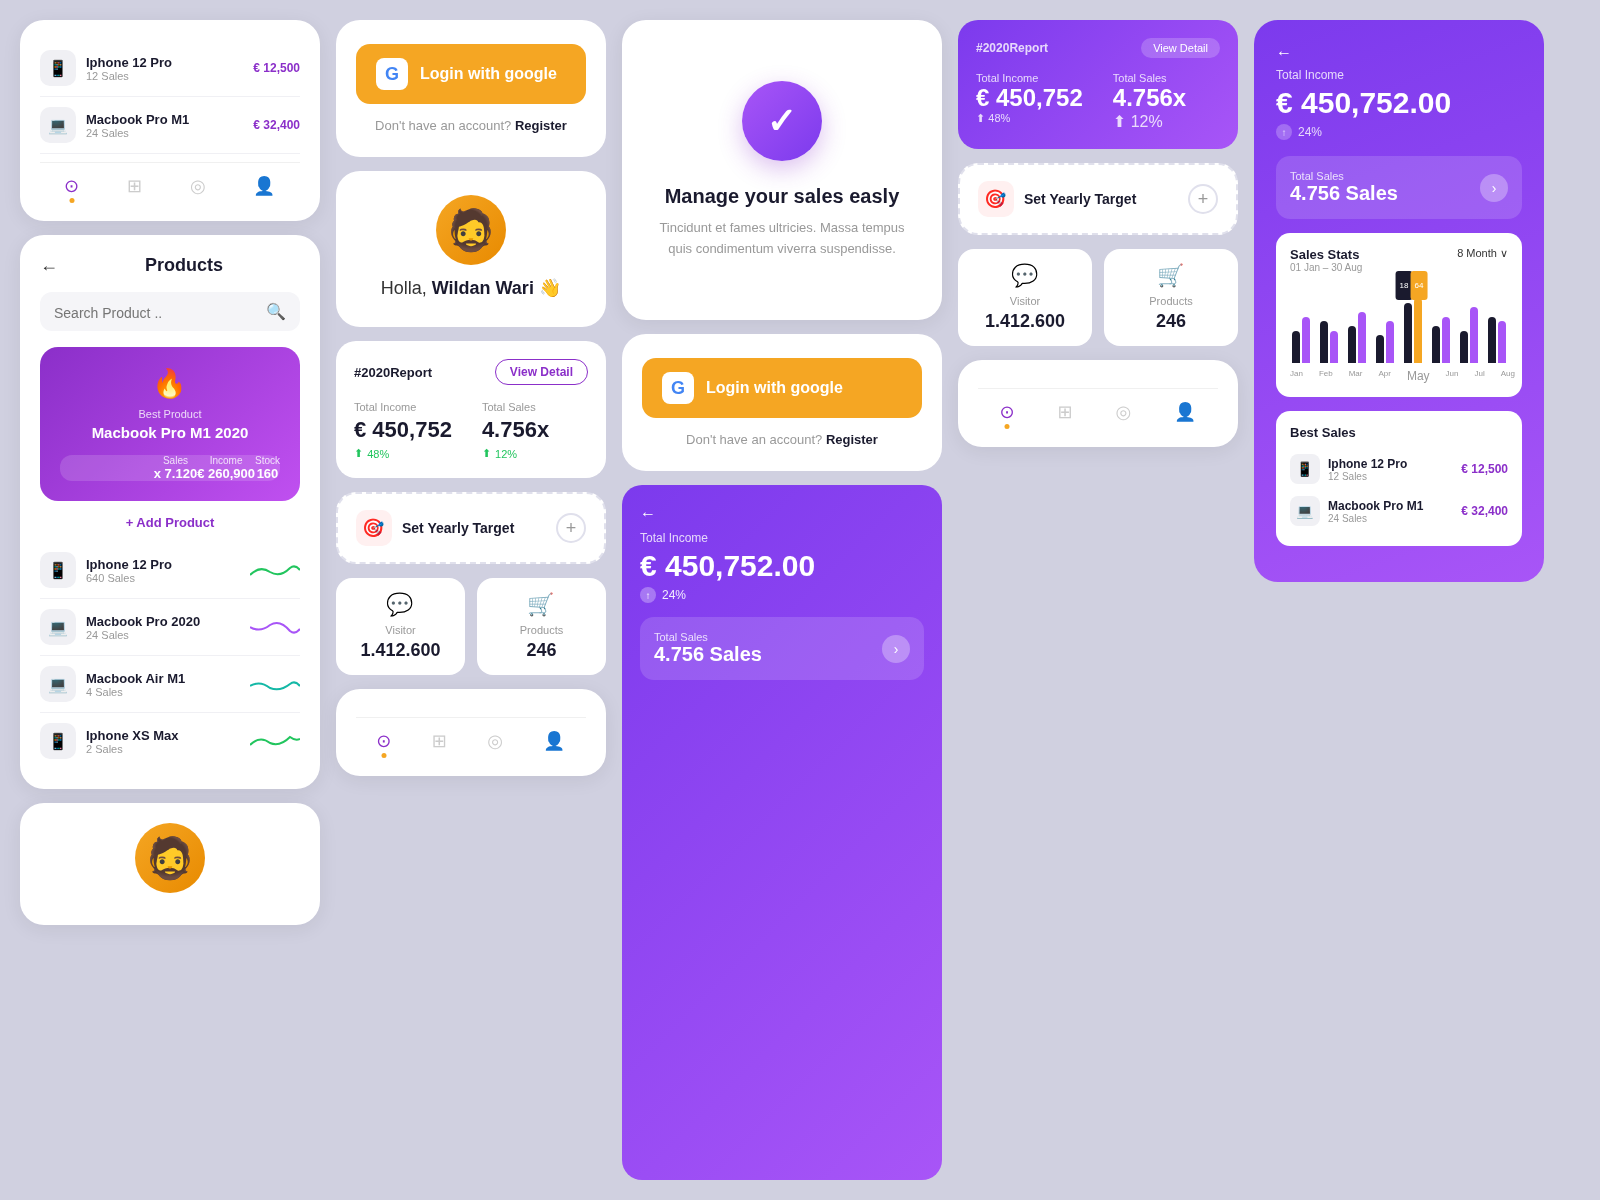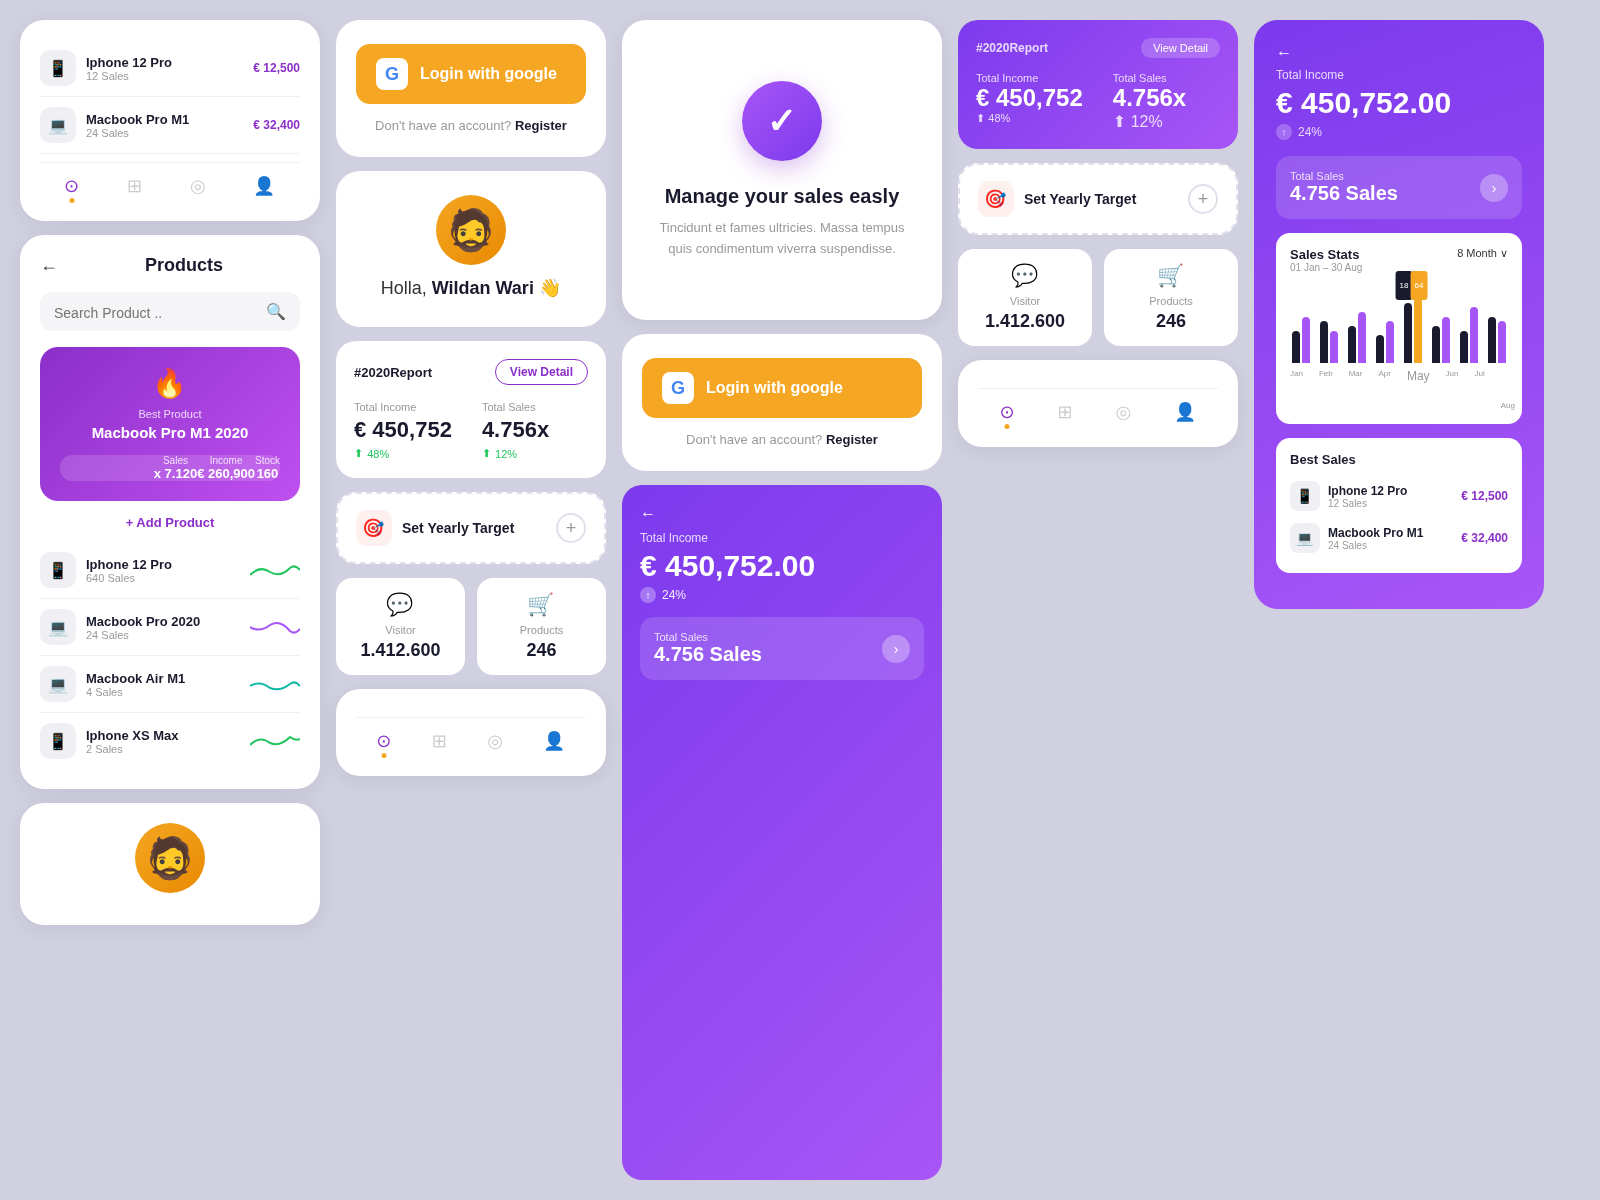--- a/index.html
+++ b/index.html
@@ -964,21 +964,21 @@
           </div>
         <div style="display:flex;gap:16px;margin-top:6px;" id="chart-labels-container">
 
         <div class="fpc-label-x" style="flex: 1 1 0%; text-align: center; font-size: 8px; color: rgb(153, 153, 153);">Jan</div>
             <div class="fpc-label-x" style="flex: 1 1 0%; text-align: center; font-size: 8px; color: rgb(153, 153, 153);">Feb</div>
             <div class="fpc-label-x" style="flex: 1 1 0%; text-align: center; font-size: 8px; color: rgb(153, 153, 153);">Mar</div>
             <div class="fpc-label-x" style="flex: 1 1 0%; text-align: center; font-size: 8px; color: rgb(153, 153, 153);">Apr</div>
             <div class="fpc-label-x" style="flex: 1 1 0%; text-align: left; font-size: 12px; color: rgb(153, 153, 153);">May</div>
             <div class="fpc-label-x" style="flex: 1 1 0%; text-align: center; font-size: 8px; color: rgb(153, 153, 153);">Jun</div>
             <div class="fpc-label-x" style="flex: 1 1 0%; text-align: center; font-size: 8px; color: rgb(153, 153, 153);">Jul</div>
-            <div class="fpc-label-x" style="flex: 1 1 0%; text-align: center; font-size: 8px; color: rgb(153, 153, 153); margin-top: 32px;">Aug</div>
+            <div class="fpc-label-x" style="flex: 1 1 0%; text-align: center; font-size: 8px; color: rgb(153, 153, 153);">Aug</div>
           </div>
       </div>
 
       <div class="fpc-chart-area fpc-best-sales">
         <div class="fpc-best-sales-title">Best Sales</div>
         <div class="small-product-item">
           <div class="small-product-icon">📱</div>
           <div class="small-product-info">
             <div class="small-product-name">Iphone 12 Pro</div>
             <div class="small-product-sales">12 Sales</div>

